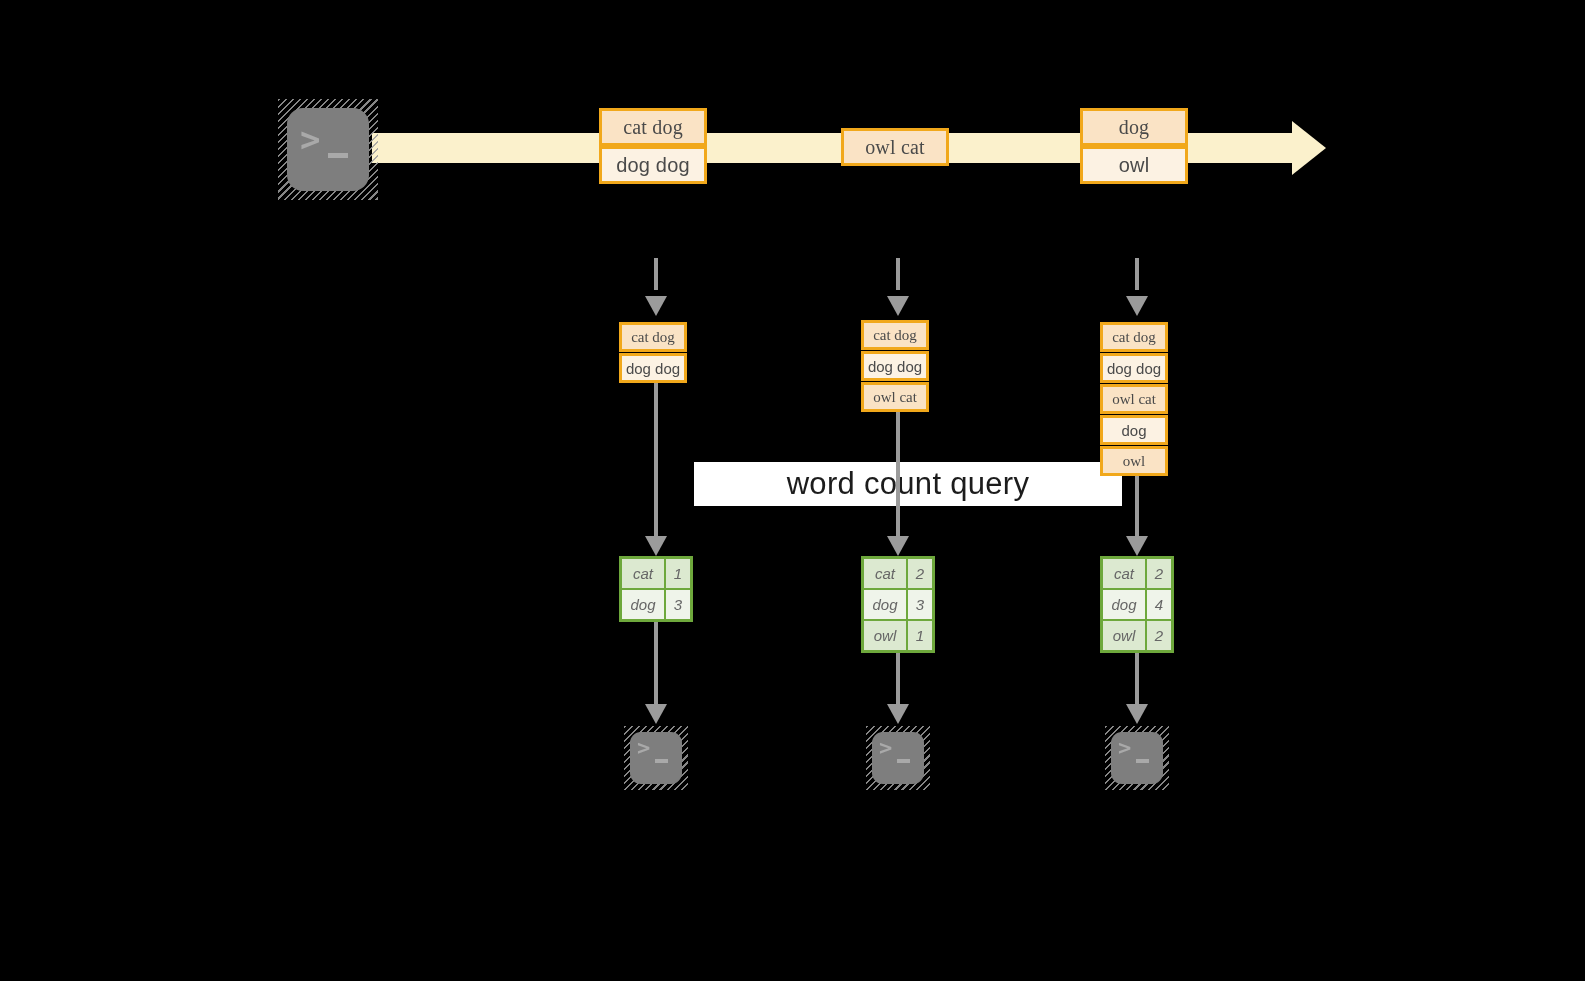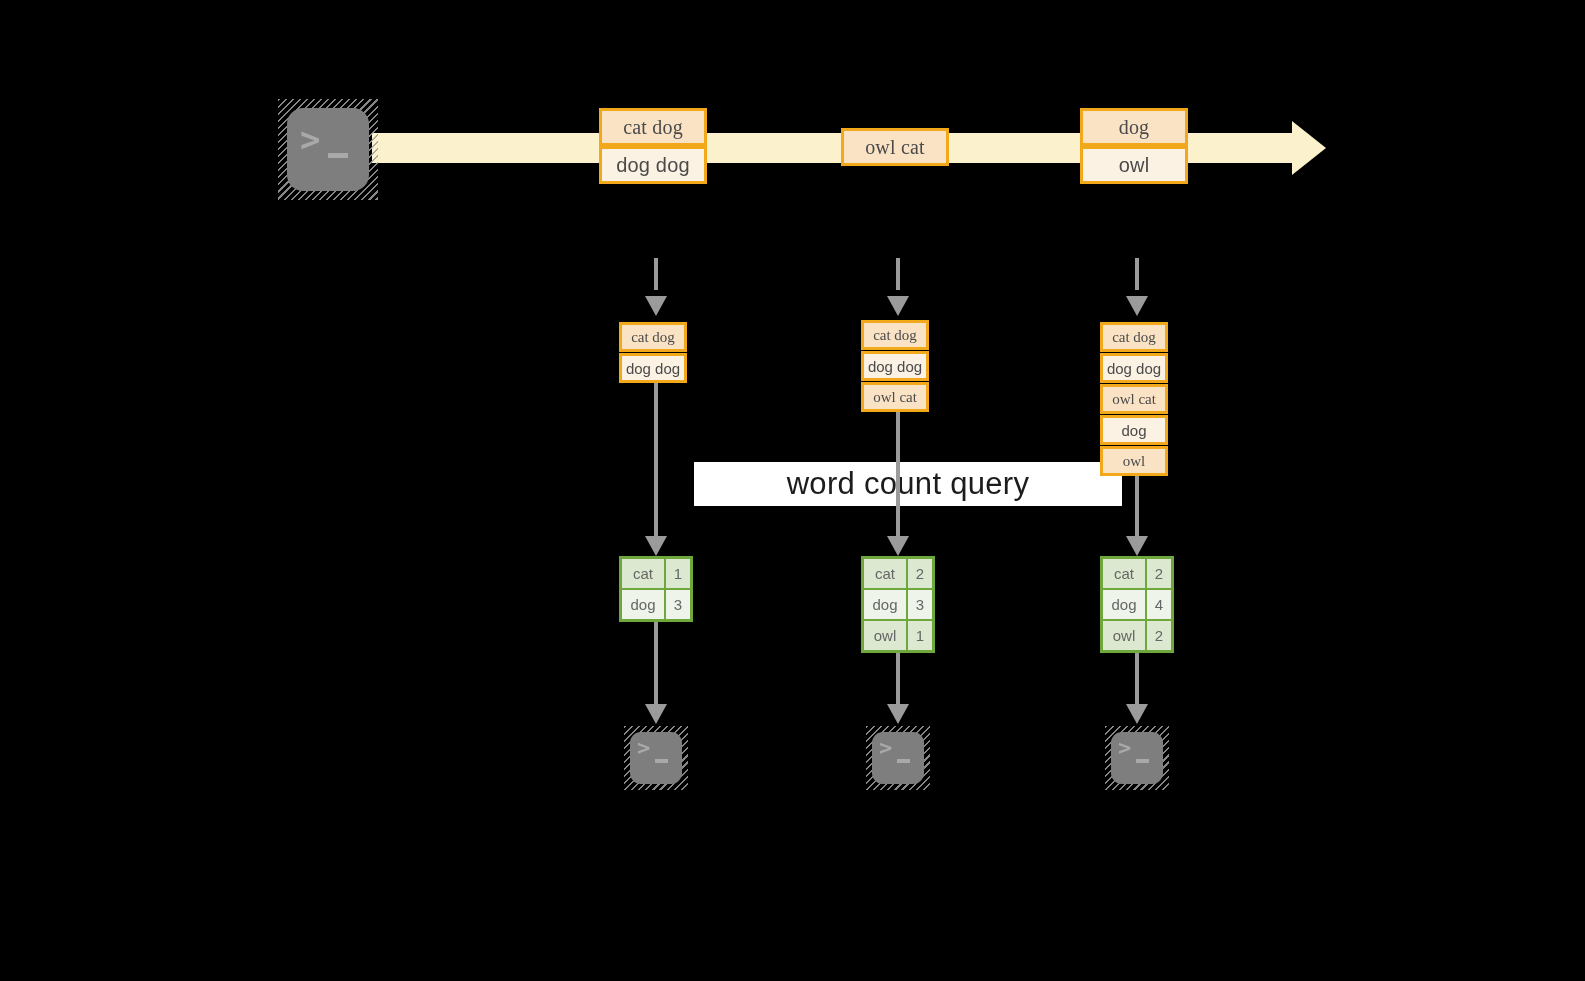--- a/index.html
+++ b/index.html
@@ -52,21 +52,21 @@
     font-size:31px;font-weight:300;color:var(--banner-ink);letter-spacing:.3px;
   }
 
   
   .rtable{
     display:grid;grid-template-columns:42px 24px;gap:2px;
     background:var(--green);border:3px solid var(--green);z-index:4;
   }
   .rcell{
     height:29px;display:flex;align-items:center;justify-content:center;
-    font-size:15px;color:var(--ink2);
+    font-size:15px;color:var(--ink2);font-style:italic;
   }
   .rc-dark{background:var(--rc-dark);}
   .rc-light{background:var(--rc-light);}
 
   
   .term{
     z-index:3;
     background:repeating-linear-gradient(135deg, rgba(158,158,158,.85) 0 1.5px, transparent 1.5px 5px);
   }
   .term-inner{position:absolute;background:var(--term);}

